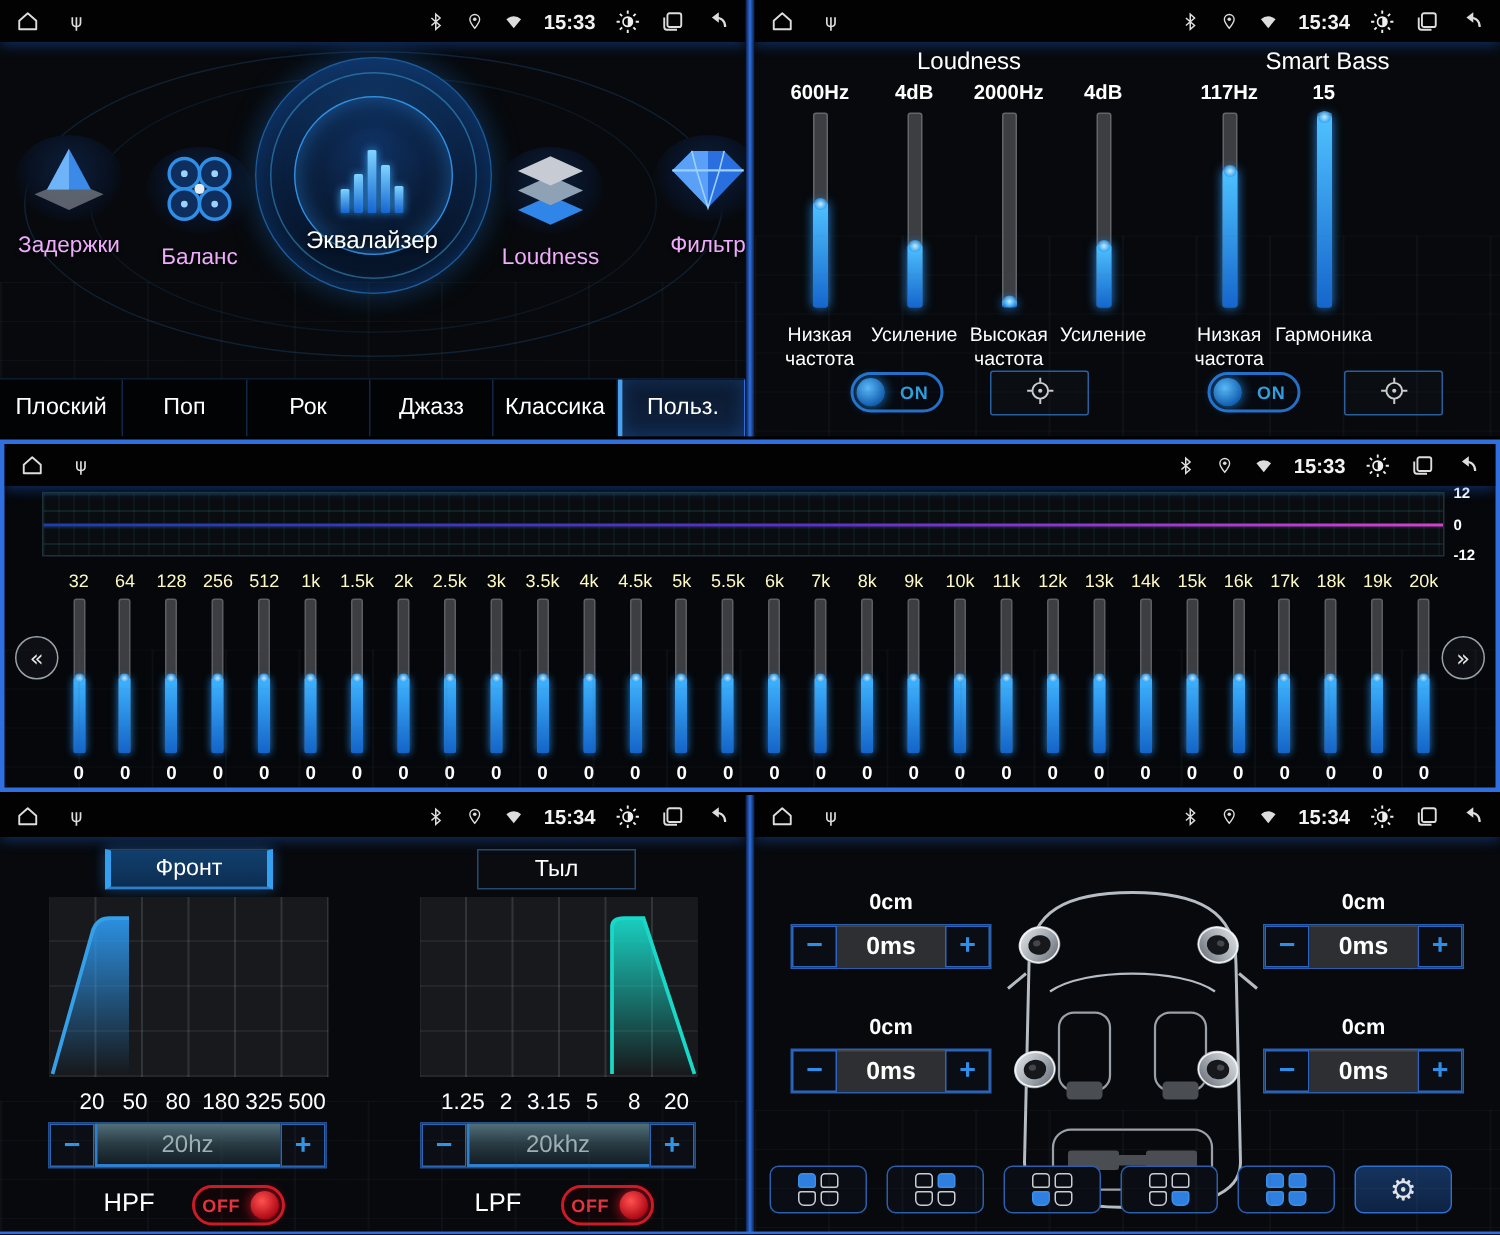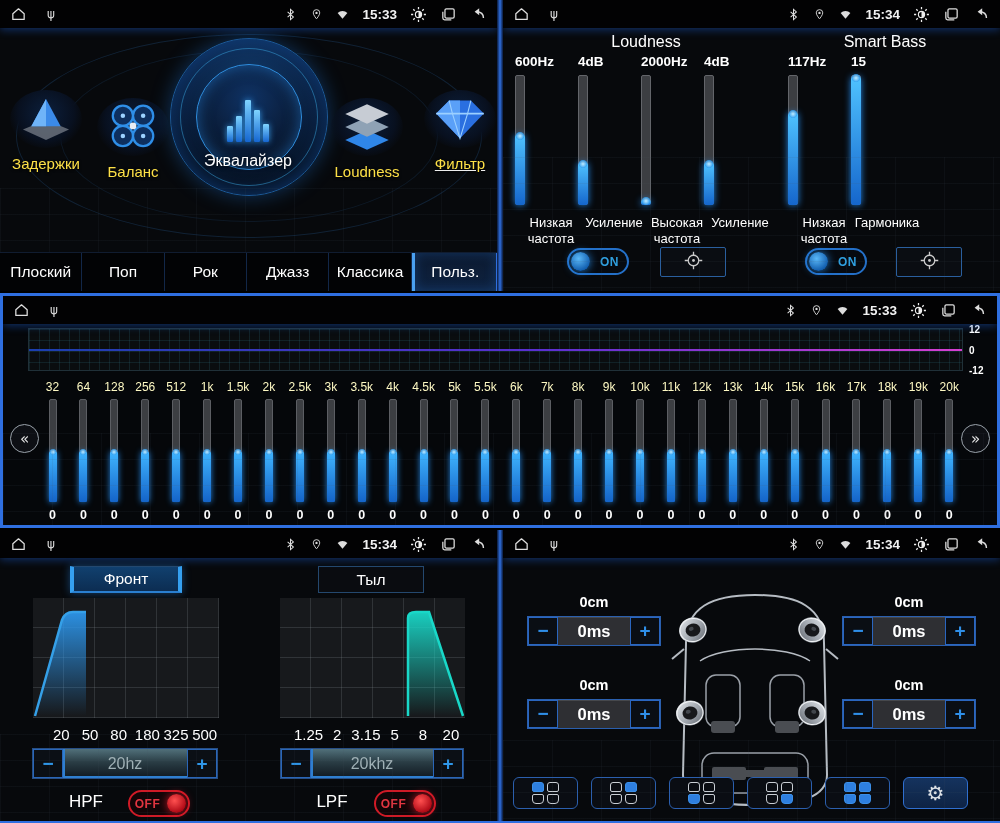--- a/index.html
+++ b/index.html
@@ -29,24 +29,24 @@
   .sb-time{font-size:13.5px;font-weight:bold;color:#f2f2f2;}
   
   .menu-area{position:relative;height:224px;}
   .arc{position:absolute;border:1px solid rgba(54,128,210,.20);border-radius:50%;pointer-events:none;}
   .arc1{left:16px;top:6px;width:464px;height:202px;}
   .arc2{left:60px;top:22px;width:376px;height:170px;border-color:rgba(54,128,210,.12);}
   .menu-item{position:absolute;display:flex;flex-direction:column;align-items:center;gap:7px;cursor:pointer;}
   .mi-delays{left:0px;top:62px;width:92px;}
   .mi-balance{left:84px;top:70px;width:98px;}
   .mi-loudness{left:318px;top:70px;width:98px;}
-  .mi-filter{left:414px;top:62px;width:92px;text-decoration:underline;}
+  .mi-filter{left:426px;top:62px;width:92px;}
   .disc{width:72px;height:58px;display:flex;align-items:center;justify-content:center;border-radius:50%;
     background:radial-gradient(ellipse at 50% 40%,#0c1f3c 0%,#08101f 55%,rgba(5,8,14,0) 75%);}
-  .mi-label{font-size:15px;color:#fde047;text-shadow:0 1px 3px #000;}
+  .mi-label{font-size:15px;color:#f0abfc;text-shadow:0 1px 3px #000;}
   .eq-center{position:absolute;left:166px;top:2px;width:164px;height:196px;cursor:pointer;}
   .eq-ring{position:absolute;left:4px;top:8px;width:156px;height:156px;border-radius:50%;border:1px solid #1c5a9a;
     background:radial-gradient(circle at 50% 28%,#123a6a 0%,#0a1f3e 48%,#06101f 72%);
     box-shadow:0 0 20px rgba(30,120,220,.40),inset 0 0 24px rgba(20,90,180,.55);}
   .eq-ring::before{content:"";position:absolute;inset:9px;border-radius:50%;border:1px solid rgba(62,180,240,.45);}
   .eq-ring::after{content:"";position:absolute;inset:25px;border-radius:50%;border:1px solid #2f8fe0;
     background:radial-gradient(circle at 50% 32%,#0f3264,#081325 78%);box-shadow:inset 0 0 16px rgba(40,140,240,.55);}
   .eq-bars{position:absolute;left:50%;top:66px;transform:translateX(-50%);height:46px;display:flex;align-items:flex-end;gap:3px;z-index:2;}
   .eq-bars i{display:block;width:6px;border-radius:1px;background:linear-gradient(180deg,#7fd4ff,#1565d0);box-shadow:0 0 6px rgba(60,170,255,.85);}
   .eq-bars i:nth-child(1){height:16px;}.eq-bars i:nth-child(2){height:26px;}.eq-bars i:nth-child(3){height:42px;}
@@ -56,21 +56,21 @@
   .preset{flex:1;display:flex;align-items:center;justify-content:center;font-size:15.5px;color:#fff;background:transparent;
     border:none;border-right:1px solid #122748;cursor:pointer;font-family:inherit;}
   .preset:last-child{border-right:none;}
   .preset.selected{background:linear-gradient(180deg,#0c1a30,#0e2240);border-left:3px solid #4aa0f0;border-right:1px solid #2f6fe0;
     box-shadow:inset 0 0 12px rgba(40,120,220,.30);}
   
   .section-title{position:absolute;font-size:16px;color:#fff;text-align:center;}
   .st1{left:88px;top:33px;width:110px;}
   .st2{left:322px;top:33px;width:120px;}
   .sliders-row{position:absolute;left:12px;top:54px;display:flex;}
-  .vslider{width:63px;display:flex;flex-direction:column;align-items:flex-start;cursor:pointer;}
+  .vslider{width:63px;display:flex;flex-direction:column;align-items:center;cursor:pointer;}
   .sliders-row div.vslider:nth-of-type(5){margin-left:21px;}
   .vlabel{font-size:13.5px;font-weight:bold;color:#fff;height:19px;}
   .vtrack{margin-top:2px;width:10px;height:130px;background:#3c3e42;border:1px solid #63656a;border-radius:2px;position:relative;box-sizing:border-box;}
   .vfill{position:absolute;left:-1px;right:-1px;bottom:-1px;height:var(--fill,50%);border-radius:2px;
     background:linear-gradient(180deg,#4fc2ff,#1566cc);box-shadow:0 0 7px rgba(40,150,255,.9);}
   .vfill::before{content:"";position:absolute;top:-3px;left:50%;transform:translateX(-50%);width:10px;height:8px;border-radius:50%;
     background:radial-gradient(circle,#bfeaff,rgba(53,160,240,.8) 60%,rgba(0,0,0,0) 75%);}
   .vcaption{margin-top:10px;font-size:13px;color:#fff;text-align:center;line-height:1.25;width:72px;}
   .toggle{position:absolute;width:62px;height:27px;border-radius:14px;border:2px solid #2470c8;display:flex;align-items:center;
     background:#060a10;box-sizing:border-box;cursor:pointer;}

